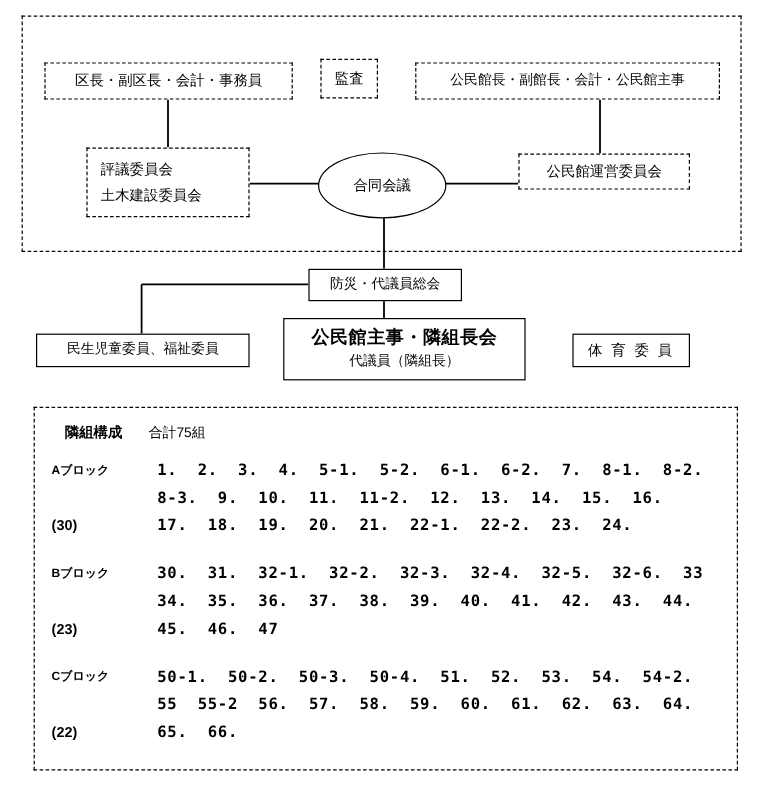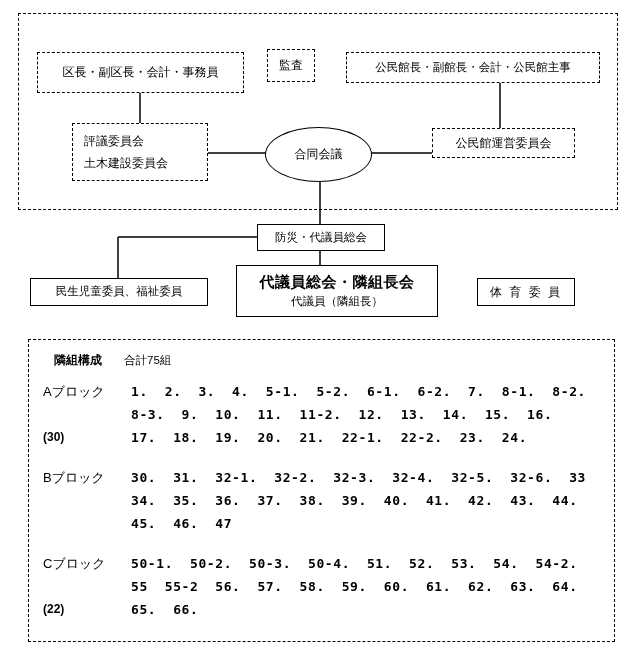--- a/index.html
+++ b/index.html
@@ -14,37 +14,37 @@
   .connectors line { stroke:#000; stroke-width:1.5; }
   .frame { position:absolute; border:1.5px dashed #000; background:transparent; z-index:0; }
   .top-frame { left:18px; top:13px; width:600px; height:197px; }
   .bottom-frame { left:28px; top:339px; width:587px; height:303px; background:#fff; z-index:2; padding:11px 8px 0 14px; }
   .box {
     position:absolute; background:#fff; border:1.5px solid #000;
     display:flex; flex-direction:column; align-items:center; justify-content:center;
     z-index:2; font-size:12px; line-height:1.35; text-align:center;
   }
   .dashed { border-style:dashed; }
-  .kucho-box { left:37px; top:52px; width:207px; height:41px; }
+  .kucho-box { left:37px; top:52px; width:207px; height:31px; }
   .kansa-box { left:267px; top:49px; width:48px; height:33px; }
   .kancho-box { left:346px; top:52px; width:254px; height:31px; font-size:11.5px; }
   .hyogi-box { left:72px; top:123px; width:136px; height:58px; align-items:flex-start; padding-left:11px; text-align:left; justify-content:center; gap:6px;font-family:Liberation Serif, serif; }
   .godo-ellipse { left:265px; top:127px; width:107px; height:55px; border-radius:50%; }
   .unei-box { left:432px; top:128px; width:143px; height:30px; }
   .bosai-box { left:257px; top:224px; width:128px; height:27px; font-size:11.5px; }
   .minsei-box { left:30px; top:278px; width:178px; height:28px; font-size:11.5px; }
   .daigiin-box { left:236px; top:265px; width:202px; height:52px; gap:2px; }
   .daigiin-title { font-size:15px; font-weight:bold; letter-spacing:0.5px; }
   .daigiin-sub { font-size:11.5px; }
   .taiiku-box { left:477px; top:278px; width:98px; height:28px; letter-spacing:2px; }
   .bold { font-weight:bold;padding-left:11px; }
   .heading-row { font-size:12px; line-height:18px; margin-bottom:11px; }
   .heading-total { margin-left:22px; font-size:11.5px; }
   .block { display:grid; grid-template-columns:88px 1fr; margin-bottom:17px; }
-  .blabel { grid-column:1; grid-row:1; font-size:13px; font-weight:normal; line-height:23px; }
+  .blabel { grid-column:1; grid-row:1; font-size:10px; font-weight:bold; line-height:23px; }
   .bcount { grid-column:1; grid-row:3; font-size:12px; font-weight:bold; line-height:23px; }
   .bl1 { grid-row:1; } .bl2 { grid-row:2; } .bl3 { grid-row:3; }
   .bline {
     grid-column:2; white-space:pre;
     font-family:"DejaVu Sans Mono","Liberation Mono",monospace;
     font-size:13px; font-weight:bold; letter-spacing:0.6px; line-height:23px;
   }
 </style>
 </head>
 <body>
@@ -91,21 +91,21 @@
 
   <div class="box bosai-box">
     <span>防災・代議員総会</span>
   </div>
 
   <div class="box minsei-box">
     <span>民生児童委員、福祉委員</span>
   </div>
 
   <div class="box daigiin-box">
-    <span class="daigiin-title">代議員総会・隣組長会</span>
+    <span class="daigiin-title">公民館主事・隣組長会</span>
     <span class="daigiin-sub">代議員（隣組長）</span>
   </div>
 
   <div class="box taiiku-box">
     <span>体 育 委 員</span>
   </div>
 
   <div class="frame bottom-frame">
 
     <div class="heading-row">
@@ -117,20 +117,21 @@
       <div class="bline bl1">1.  2.  3.  4.  5-1.  5-2.  6-1.  6-2.  7.  8-1.  8-2.</div>
       <div class="bline bl2">8-3.  9.  10.  11.  11-2.  12.  13.  14.  15.  16.</div>
       <div class="bcount">(30)</div>
       <div class="bline bl3">17.  18.  19.  20.  21.  22-1.  22-2.  23.  24.</div>
     </div>
 
     <div class="block">
       <div class="blabel">Bブロック</div>
       <div class="bline bl1">30.  31.  32-1.  32-2.  32-3.  32-4.  32-5.  32-6.  33</div>
       <div class="bline bl2">34.  35.  36.  37.  38.  39.  40.  41.  42.  43.  44.</div>
+      <div class="bcount">(23)</div>
       <div class="bline bl3">45.  46.  47</div>
     </div>
 
     <div class="block">
       <div class="blabel">Cブロック</div>
       <div class="bline bl1">50-1.  50-2.  50-3.  50-4.  51.  52.  53.  54.  54-2.</div>
       <div class="bline bl2">55  55-2  56.  57.  58.  59.  60.  61.  62.  63.  64.</div>
       <div class="bcount">(22)</div>
       <div class="bline bl3">65.  66.</div>
     </div>

